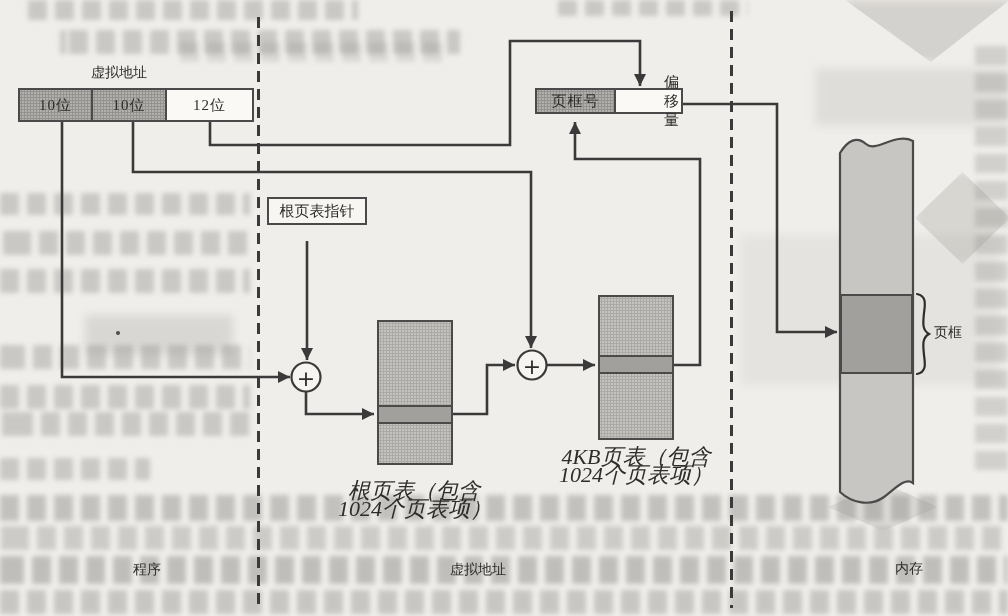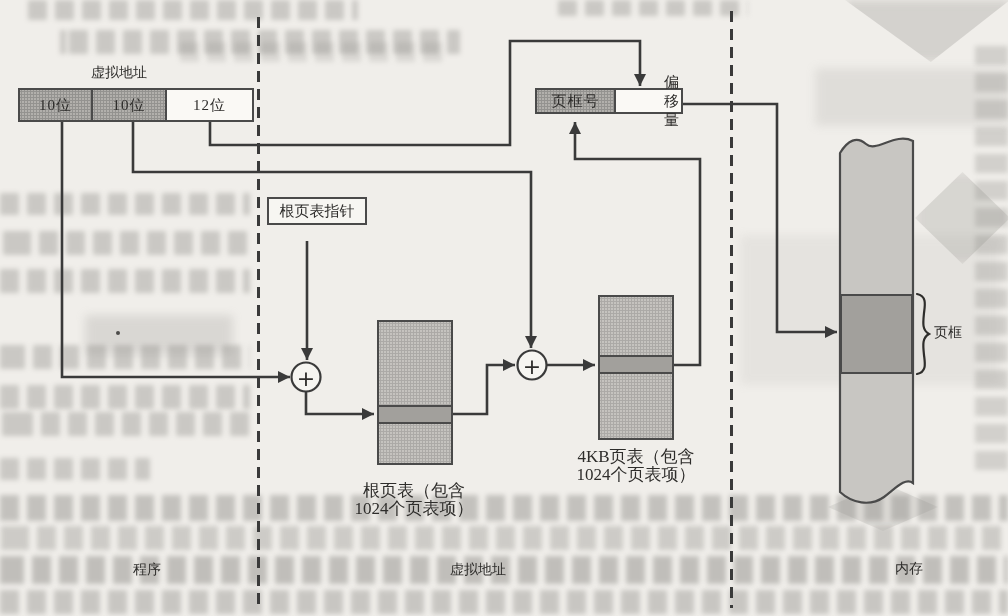--- a/index.html
+++ b/index.html
@@ -26,21 +26,21 @@
         background-image:radial-gradient(rgba(70,70,70,.28) 1px, rgba(0,0,0,0) 1.1px);background-size:3px 3px;}
   .white{background:var(--cellWhite);}
   .ptr{position:absolute;display:flex;align-items:center;justify-content:center;
        border:2px solid var(--border);background:#f7f6f2;font-size:15px;box-sizing:border-box;}
   .tbl{position:absolute;border:2px solid var(--border);box-sizing:border-box;
        background-color:var(--tableGray);
        background-image:radial-gradient(rgba(80,80,80,.22) 1px, rgba(0,0,0,0) 1.1px);background-size:3px 3px;}
   .tbl .band{position:absolute;left:0;right:0;background:var(--bandGray);
        border-top:2px solid var(--border);border-bottom:2px solid var(--border);box-sizing:border-box;}
   .lbl{position:absolute;font-size:14px;white-space:nowrap;}
-  .cap{position:absolute;text-align:center;font-size:17px;line-height:18px;white-space:nowrap;}
+  .cap{position:absolute;text-align:center;font-size:22px;line-height:18px;white-space:nowrap;font-style:italic;}
   .cap span{display:block;}
   .wires{position:absolute;left:0;top:0;}
   .wire{fill:none;stroke:var(--line);stroke-width:2.6px;}
   .dash{fill:none;stroke:var(--line);stroke-width:3px;stroke-dasharray:11 7;}
   .adder{fill:#f6f5f1;stroke:var(--line);stroke-width:2.2px;}
   .plus{font-size:22px;fill:var(--text);font-family:"DejaVu Sans",sans-serif;}
   .mem{fill:var(--memoryGray);stroke:var(--border);stroke-width:2.2px;}
   .memband{fill:var(--bandGray);stroke:var(--border);stroke-width:2px;}
   .brace{fill:none;stroke:#2e2d2b;stroke-width:2.2px;stroke-linecap:round;}
 </style>

